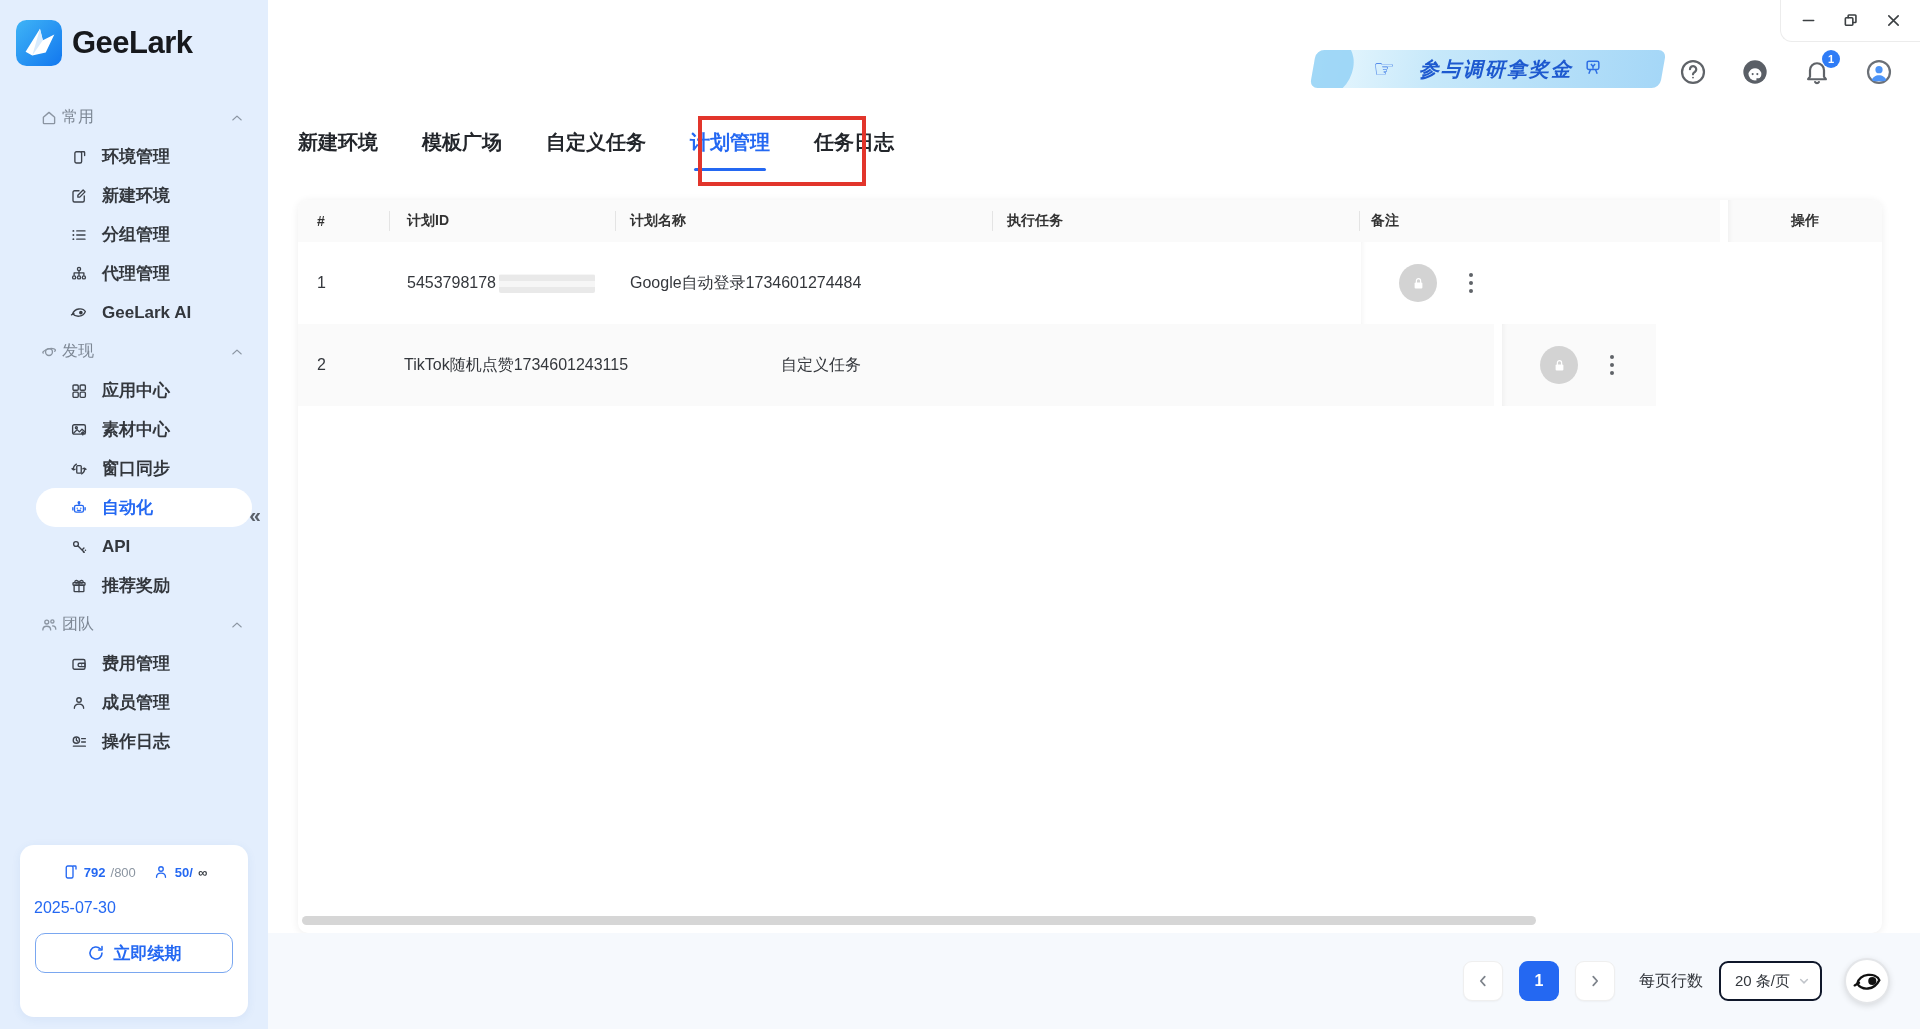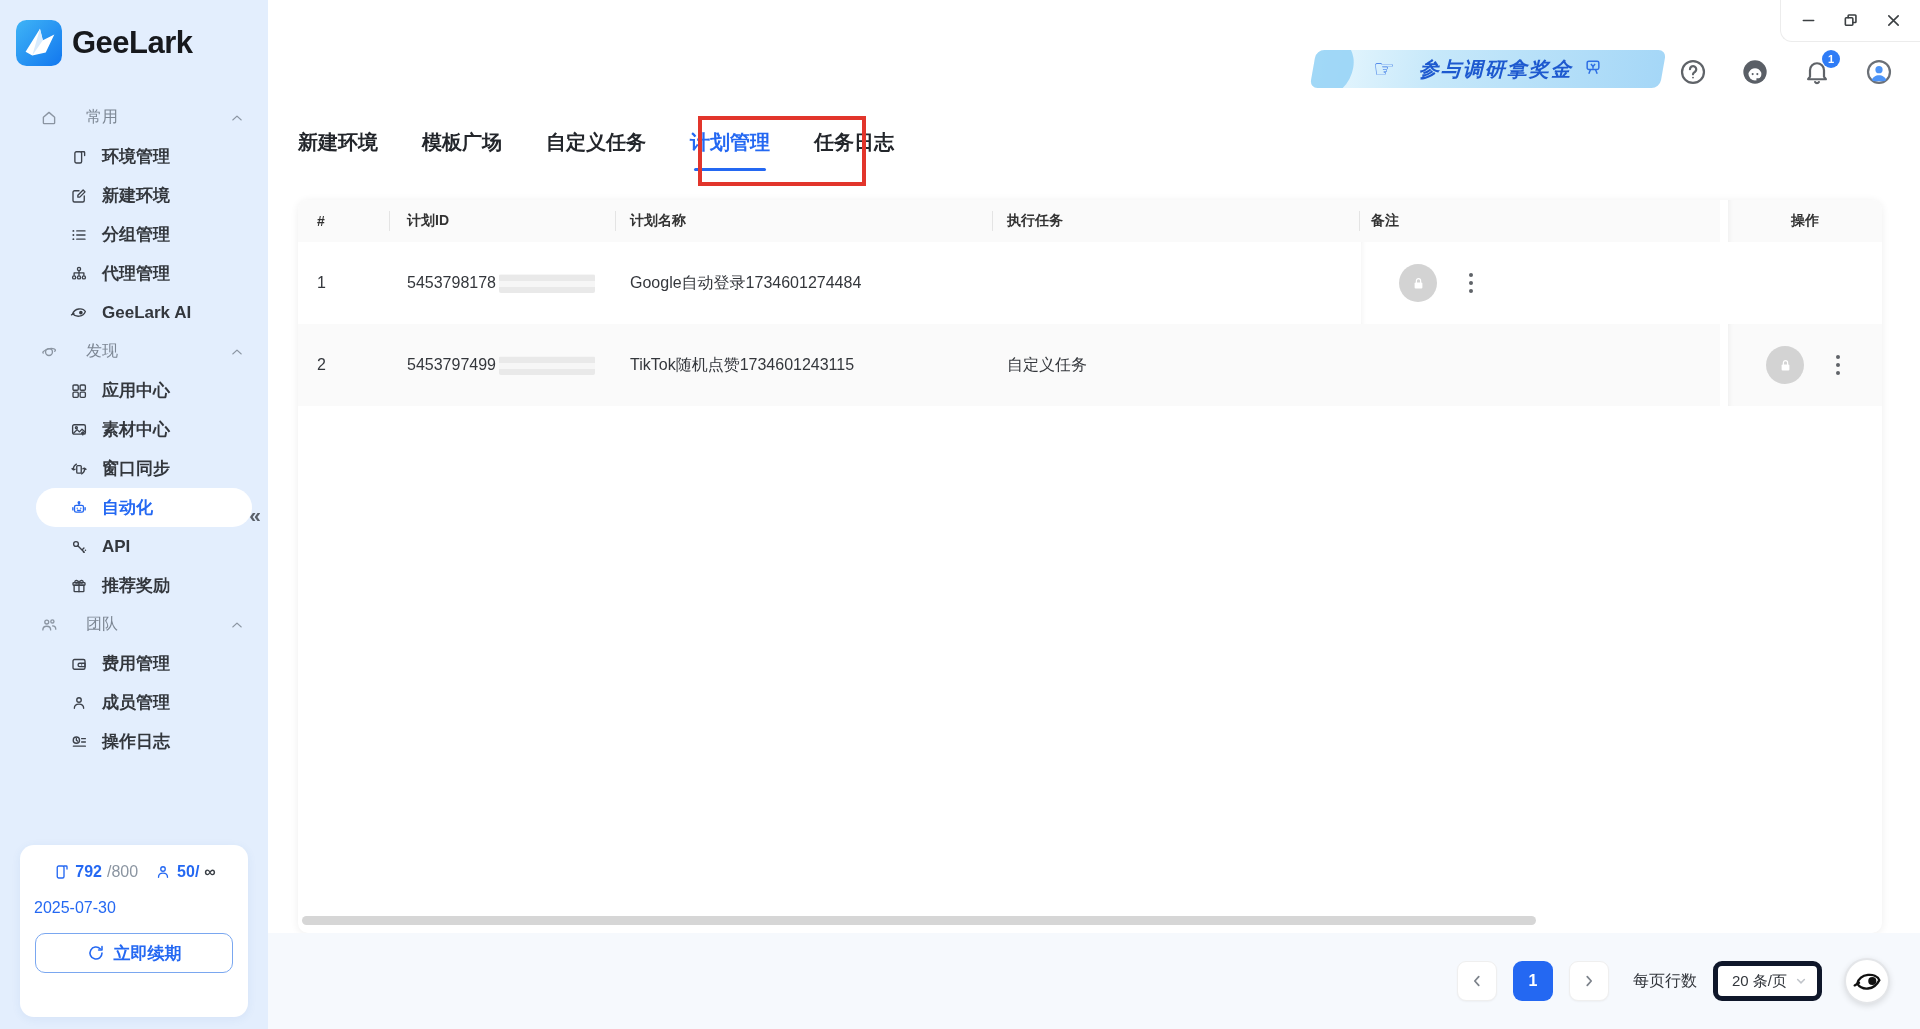--- a/index.html
+++ b/index.html
@@ -6,33 +6,33 @@
   html,body { width:1920px; height:1029px; overflow:hidden; }
   body { font-family:"Liberation Sans","DejaVu Sans",sans-serif; background:#fff; color:#33373d; }
   .app { width:1920px; height:1029px; display:flex; }
 
   
   .sidebar { position:relative; width:268px; height:100%; background:#e3eefd; flex:none; }
   .logo-row { display:flex; align-items:center; gap:10px; padding:20px 0 0 16px; }
   .logo-mark { width:46px; height:46px; flex:none; }
   .logo-text { font-size:31px; font-weight:bold; color:#17191d; letter-spacing:-0.5px; }
   .menu { margin-top:32px; }
-  .menu-section { display:flex; align-items:center; gap:28px; height:39px; padding:0 22px 0 40px; color:#7d8794; font-size:16px; }
+  .menu-section { display:flex; align-items:center; gap:4px; height:39px; padding:0 22px 0 40px; color:#7d8794; font-size:16px; }
   .menu-section .sec-label { flex:1; }
   .menu-section .icn svg { stroke:#8b95a2; }
   .menu-item { display:flex; align-items:center; gap:14px; height:39px; margin:0 16px 0 36px; padding-left:34px; border-radius:20px; font-size:17px; font-weight:600; color:#33373d; cursor:pointer; }
   .menu-item .icn svg { stroke:#3c414a; }
   .menu-item.active { background:#fff; color:#2468f2; }
   .menu-item.active .icn svg { stroke:#2468f2; }
   .icn { display:inline-flex; width:18px; height:18px; align-items:center; justify-content:center; flex:none; }
   .icn svg { width:18px; height:18px; fill:none; stroke-width:1.8; stroke-linecap:round; stroke-linejoin:round; }
   .collapse-handle { position:absolute; right:0px; top:500px; width:26px; height:30px; display:flex; align-items:center; justify-content:center; color:#5a6069; font-size:21px; font-weight:bold; cursor:pointer; }
 
   .side-footer { position:absolute; left:20px; top:845px; width:228px; height:172px; background:#fff; border-radius:14px; box-shadow:0 2px 10px rgba(50,100,180,.08); padding:18px 14px 14px; }
-  .quota-row { display:flex; align-items:center; justify-content:center; gap:16px; font-size:16px; color:#2468f2; font-weight:600; }
+  .quota-row { display:flex; align-items:center; justify-content:center; gap:16px; font-size:13px; color:#2468f2; font-weight:600; }
   .quota-item { display:flex; align-items:center; gap:5px; }
   .quota-row .icn svg { stroke:#2468f2; }
   .quota-gray { color:#8b95a1; font-weight:400; }
   .quota-inf { color:#3a3f46; }
   .expire-date { text-align:left; margin-top:18px; color:#2468f2; font-size:16px; }
   .renew-btn { margin:16px auto 0; width:198px; height:40px; border:1px solid #7aa7f0; border-radius:10px; background:#fff; display:flex; align-items:center; justify-content:center; gap:9px; color:#2468f2; font-size:17px; font-weight:bold; cursor:pointer; }
   .renew-btn .icn svg { stroke:#2468f2; stroke-width:2.1; }
 
   
   .main { position:relative; flex:1; height:100%; background:#fff; }
@@ -87,21 +87,21 @@
   .kebab i { width:4px; height:4px; border-radius:50%; background:#5f6368; display:block; }
   .hscroll-thumb { position:absolute; left:4px; top:716px; width:1234px; height:9px; border-radius:5px; background:#d6d6d6; cursor:pointer; }
 
   
   .bottom-strip { position:absolute; left:0; right:0; bottom:0; height:96px; background:#f6f9fd; }
   .pager { position:absolute; right:30px; top:0; height:96px; display:flex; align-items:center; gap:16px; }
   .pg-btn { width:40px; height:40px; border-radius:9px; background:#fff; border:1px solid #efefef; box-shadow:0 1px 2px rgba(0,0,0,.04); display:flex; align-items:center; justify-content:center; cursor:pointer; }
   .pg-btn svg { width:14px; height:14px; stroke:#7d838b; stroke-width:2; fill:none; stroke-linecap:round; stroke-linejoin:round; }
   .pg-current { width:40px; height:40px; border-radius:9px; background:#2468f2; color:#fff; font-size:16px; font-weight:bold; display:flex; align-items:center; justify-content:center; cursor:pointer; }
   .pg-label { font-size:16px; color:#33373d; margin-left:8px; }
-  .pg-size { height:40px; min-width:94px; padding:0 10px 0 14px; border-radius:9px; background:#fff; border:5px solid #0f172a; display:flex; align-items:center; gap:8px; font-size:15px; color:#33373d; cursor:pointer; }
+  .pg-size { height:40px; min-width:94px; padding:0 10px 0 14px; border-radius:9px; background:#fff; border:2px solid #0f172a; display:flex; align-items:center; gap:8px; font-size:15px; color:#33373d; cursor:pointer; }
   .pg-size svg { width:12px; height:12px; stroke:#c0c4ca; stroke-width:2; fill:none; stroke-linecap:round; }
   .float-btn { width:46px; height:46px; border-radius:50%; background:#fff; border:2px solid #e4e6e9; box-shadow:0 2px 6px rgba(0,0,0,.12); display:flex; align-items:center; justify-content:center; cursor:pointer; margin-left:6px; }
   .float-btn svg { width:30px; height:30px; }
 </style>
 </head>
 <body>
 
 <div class="app">
 
   <aside class="sidebar">
@@ -464,21 +464,20 @@
                 <span class="kebab">
                   <i></i>
                   <i></i>
                   <i></i>
                 </span>
               </span>
             </div>
           </div>
           <div class="tr row stripe">
             <div class="td c1">2</div>
-            <div class="td c2">5453797499<span class="id-mask"></span></div>
             <div class="td c3">TikTok随机点赞1734601243115</div>
             <div class="td c4">自定义任务</div>
             <div class="td c5"></div>
             <div class="cgap"></div>
             <div class="td c6">
               <span class="ops-cell">
                 <span class="lock-btn">
                   <svg viewBox="0 0 24 24" width="17">
                     <rect x="6.5" y="10.5" width="11" height="8.5" rx="1.5" fill="#fff" stroke="none"></rect>
                     <path d="M9 10.5V8a3 3 0 0 1 6 0v2.5"></path>

